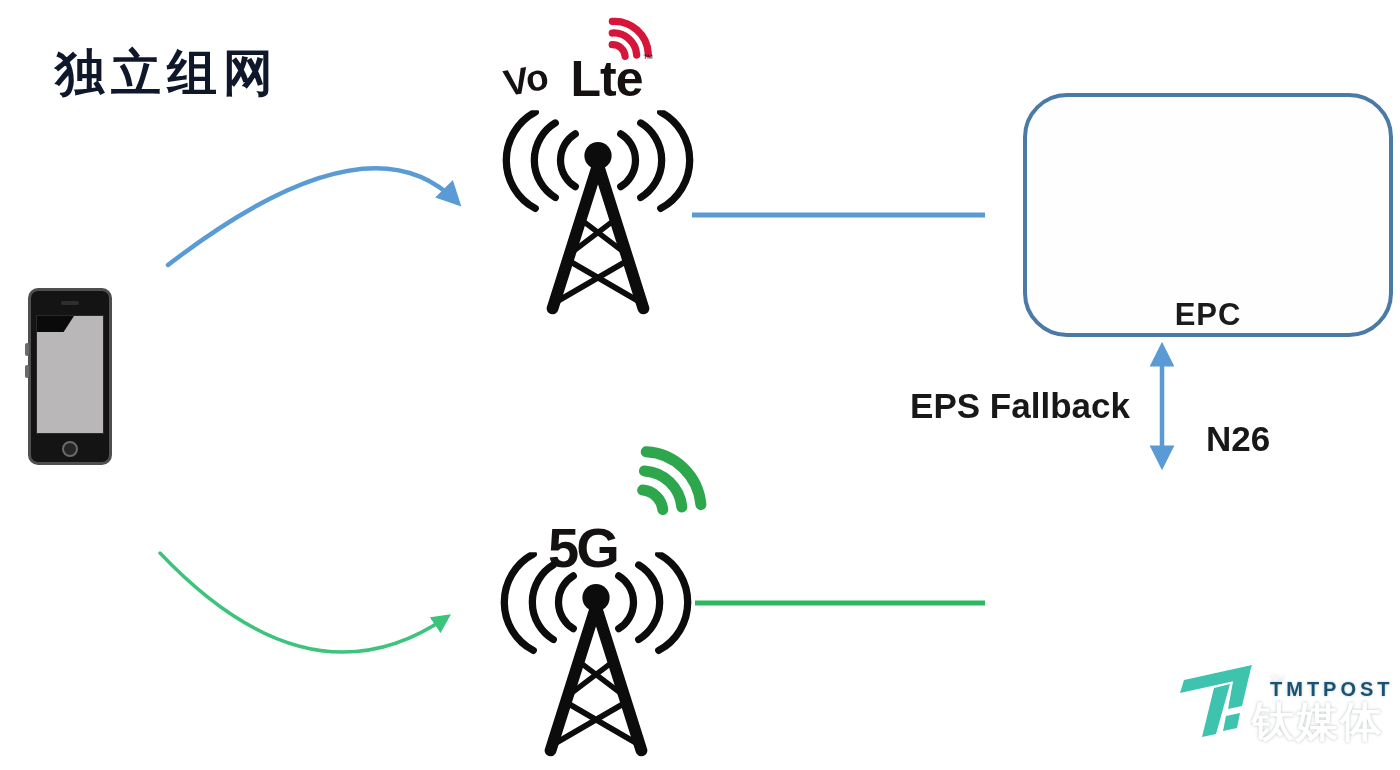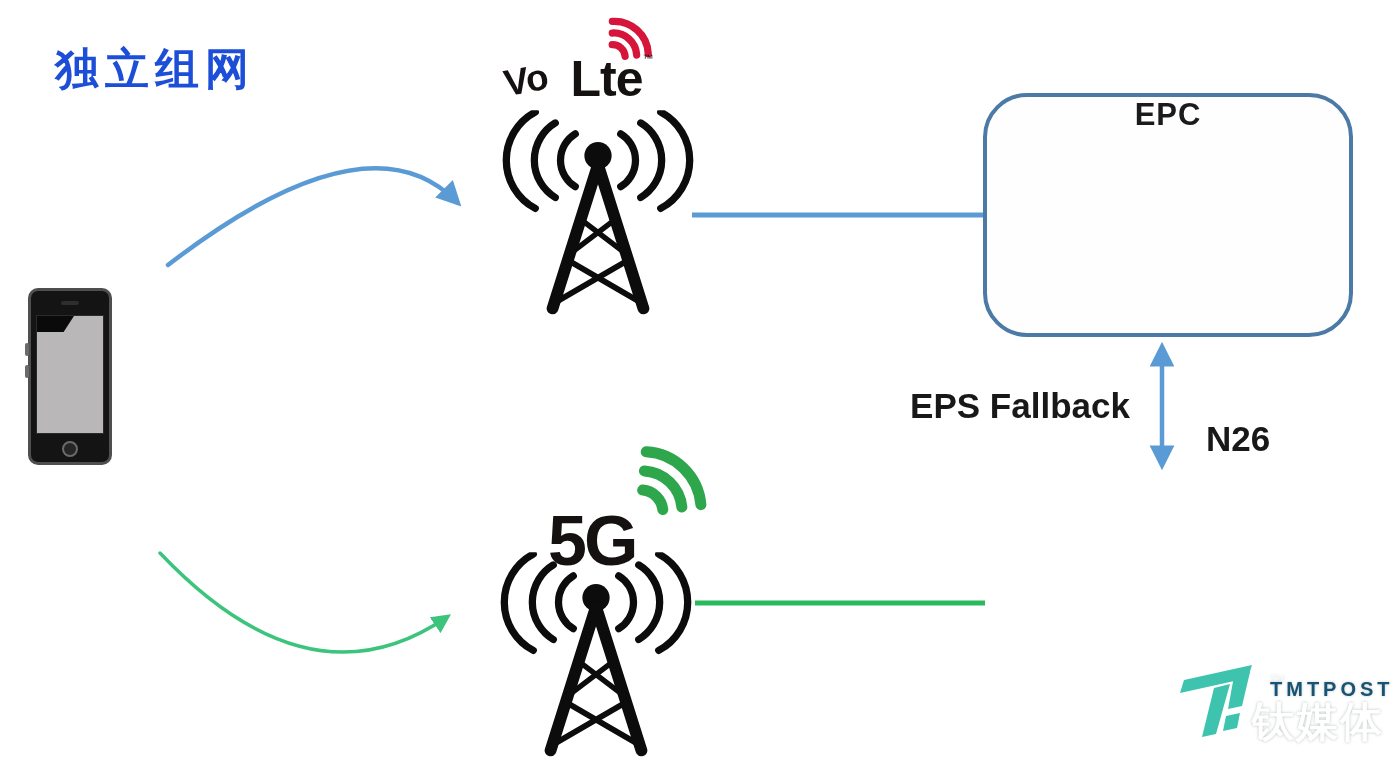--- a/index.html
+++ b/index.html
@@ -4,21 +4,21 @@
 <style>
   html,body{margin:0;padding:0;background:#ffffff;}
   .canvas{
     position:relative;width:1400px;height:770px;background:#ffffff;overflow:hidden;
     font-family:"Liberation Sans", sans-serif;
   }
   
   .page-title{
     position:absolute;left:55px;top:40px;
     font-family:"DejaVu Serif","Liberation Serif",serif;
-    font-weight:bold;font-size:44px;letter-spacing:6px;color:#1d4ed8;
+    font-weight:bold;font-size:50px;letter-spacing:6px;color:#0f172a;
   }
   
   .phone{
     position:absolute;left:28px;top:288px;width:84px;height:177px;
     background:#141414;border:3px solid #4f4f4f;border-radius:10px;box-sizing:border-box;
   }
   .phone-screen{
     position:absolute;left:5px;right:5px;top:24px;bottom:28px;
     background:#b9b7b8;border:1px solid #2a2a2a;
   }
@@ -48,29 +48,30 @@
   .volte-vo{
     display:inline-block;font-size:37px;font-weight:bold;letter-spacing:0px;
     transform:rotate(-10deg);transform-origin:bottom left;
   }
   .volte-lte{display:inline-block;font-size:50px;font-weight:800;letter-spacing:-1px;margin-left:18px;}
   .volte-tm{font-size:11px;vertical-align:top;position:relative;top:2px;}
   .volte-waves{position:absolute;left:100px;top:2px;width:58px;height:50px;transform:rotate(42deg);}
   
   .fiveg-logo{position:absolute;left:540px;top:448px;width:190px;height:128px;}
   .fiveg-text{
-    position:absolute;left:8px;bottom:0;font-size:70px;font-weight:900;
+    position:absolute;left:8px;bottom:0;font-size:56px;font-weight:900;
     letter-spacing:-3px;color:#141110;line-height:1;
   }
   .fiveg-waves{position:absolute;left:78px;top:2px;width:100px;height:68px;transform:rotate(44deg);}
   
   .core-box{
     position:absolute;box-sizing:border-box;background:#fefefe;
-    display:flex;align-items:flex-start;justify-content:center;
+    display:flex;align-items:flex-end;justify-content:center;
     border-radius:44px;
+    margin-left:40px;
   }
   .epc-box{left:983px;top:93px;width:370px;height:244px;border:4px solid #4a7aa5;}
   .epc-box .core-label{font-size:31px;font-weight:bold;color:#1b1b1b;letter-spacing:1px;}
   .fgc-box{left:983px;top:482px;width:370px;height:241px;border:4px solid #2bb95e;}
   .fgc-box .core-label{font-size:31px;font-weight:bold;color:#2fae5e;letter-spacing:1px;}
   
   .link-label{position:absolute;font-weight:bold;color:#181818;font-size:35px;text-align:center;}
   .eps-label{left:895px;top:386px;width:250px;}
   .n26-label{left:1188px;top:387px;width:100px;margin-top:32px;}
   

